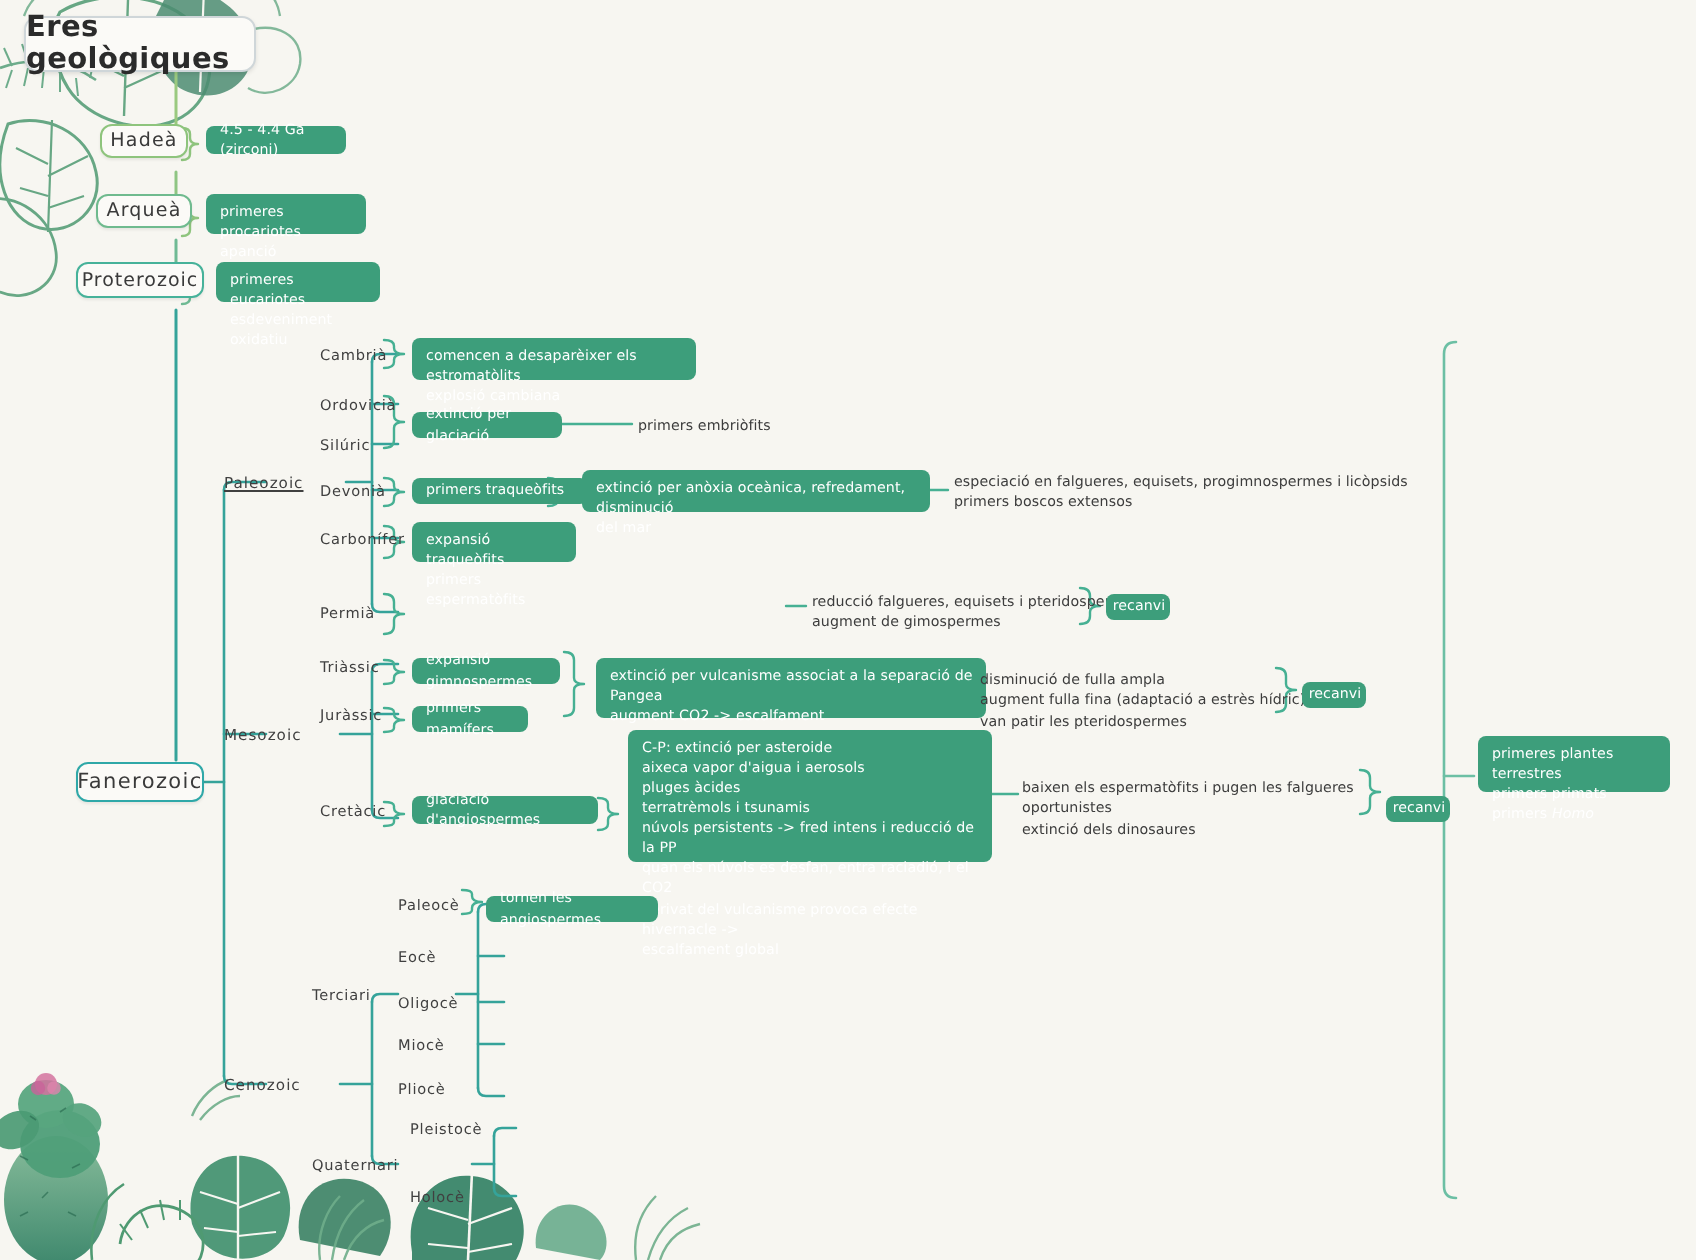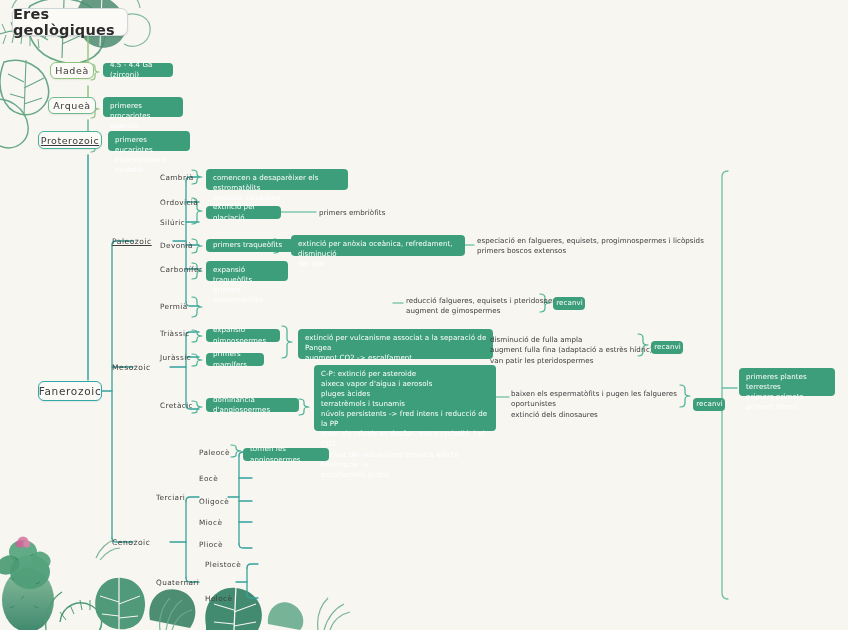--- a/index.html
+++ b/index.html
@@ -282,21 +282,21 @@
 
     <div class="node title-box" style="left:12px;top:8px;width:116px;height:28px;">Eres geològiques</div>
 
     <div class="node eon t1" style="left:50px;top:62px;width:44px;height:17px;">Hadeà</div>
     <div class="node chip one" style="left:103px;top:63px;width:70px;height:14px;">4.5 - 4.4 Ga (zirconi)</div>
 
     <div class="node eon t2" style="left:48px;top:97px;width:48px;height:17px;">Arqueà</div>
     <div class="node chip" style="left:103px;top:97px;width:80px;height:20px;">primeres procariotes
 apanció estromatòlits</div>
 
-    <div class="node eon t3" style="left:38px;top:131px;width:64px;height:18px;text-decoration:underline;">Proterozoic</div>
+    <div class="node eon t3" style="left:38px;top:131px;width:64px;height:18px;">Proterozoic</div>
     <div class="node chip" style="left:108px;top:131px;width:82px;height:20px;">primeres eucariotes
 esdeveniment oxidatiu</div>
 
     <div class="node eon t4" style="left:38px;top:381px;width:64px;height:20px;">Fanerozoic</div>
 
     <div class="lbl era" style="left:112px;top:237px;text-decoration:underline;">Paleozoic</div>
     <div class="lbl era" style="left:112px;top:363px;">Mesozoic</div>
     <div class="lbl era" style="left:112px;top:538px;">Cenozoic</div>
 
     <div class="lbl" style="left:160px;top:173px;">Cambrià</div>
@@ -332,21 +332,21 @@
     <div class="node chip one" style="left:206px;top:329px;width:74px;height:13px;">expansió gimnospermes</div>
     <div class="node chip one" style="left:206px;top:353px;width:58px;height:13px;">primers mamífers</div>
     <div class="node chip" style="left:298px;top:329px;width:195px;height:30px;">extinció per vulcanisme associat a la separació de
 Pangea
 augment CO2 -&gt; escalfament</div>
     <div class="txt" style="left:490px;top:335px;">disminució de fulla ampla
 augment fulla fina (adaptació a estrès hídric)
 van patir les pteridospermes</div>
     <div class="node chip one" style="left:651px;top:341px;width:32px;height:13px;justify-content:center;">recanvi</div>
 
-    <div class="node chip one" style="left:206px;top:398px;width:93px;height:14px;">dominància d'angiospermes</div>
+    <div class="node chip one" style="left:206px;top:398px;width:93px;height:14px;">glaciació d'angiospermes</div>
     <div class="node chip" style="left:314px;top:365px;width:182px;height:66px;">C-P: extinció per asteroide
 aixeca vapor d'aigua i aerosols
 pluges àcides
 terratrèmols i tsunamis
 núvols persistents -&gt; fred intens i reducció de la PP
 quan els núvols es desfan, entra raciadió, i el CO2
 derivat del vulcanisme provoca efecte hivernacle -&gt;
 escalfament global</div>
     <div class="txt" style="left:511px;top:389px;">baixen els espermatòfits i pugen les falgueres
 oportunistes

